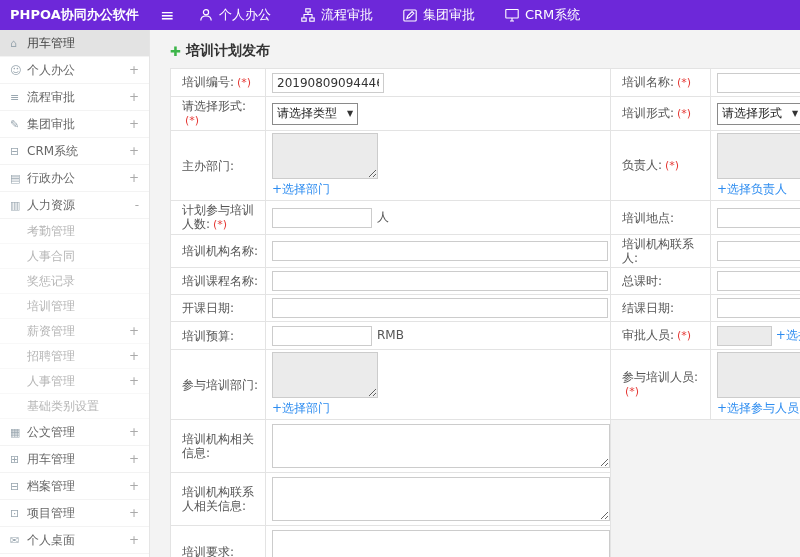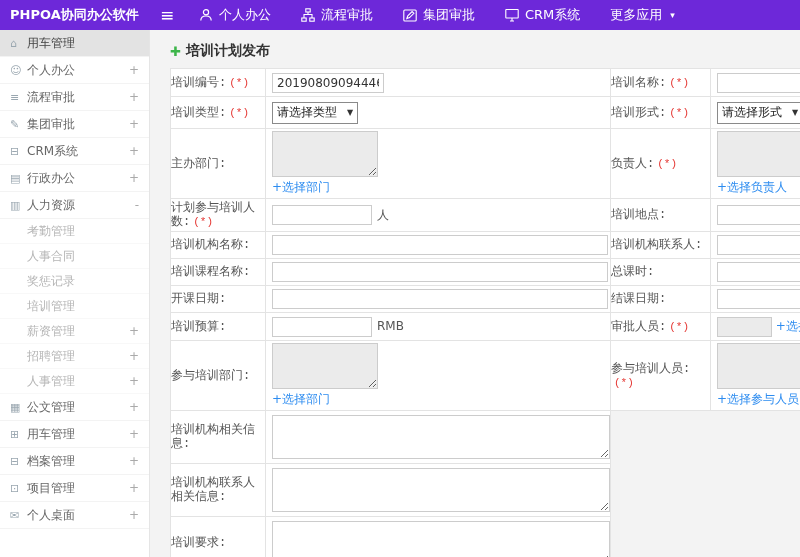--- a/index.html
+++ b/index.html
@@ -31,21 +31,21 @@
   
   .main{position:absolute;top:30px;left:150px;width:650px;bottom:0;box-sizing:border-box;
     padding:10px 0 0 20px;overflow:hidden;background:#f3f3f3;}
   .page-title{display:flex;align-items:center;gap:5px;font-size:14px;font-weight:bold;
     color:#333;margin:2px 0 8px 0;}
   .plus{color:#3db54a;font-size:13px;font-weight:bold;}
   
   table.form{border-collapse:collapse;table-layout:fixed;width:745px;}
   .form td{border:1px solid #e3e3e3;background:#fff;padding:2px 6px;vertical-align:middle;
     font-size:12px;color:#555;overflow:hidden;white-space:nowrap;}
-  .form td.lbl{white-space:normal;line-height:14px;padding-left:0;font-family:Liberation Mono, monospace;}
+  .form td.lbl{white-space:normal;line-height:14px;padding-left:11px;}
   .form td.ghost{border:none;background:transparent;}
   .form td.ta{white-space:normal;}
   .h28{height:28px}.h32{height:32px}.h64{height:64px}.h27{height:27px}.h53{height:53px}
   .req{color:#e53935;font-style:normal;margin-left:3px;font-size:11px;}
   .txt{border:1px solid #ccc;background:#fff;height:20px;box-sizing:border-box;
     padding:0 4px;font-size:12px;color:#333;font-family:inherit;vertical-align:middle;}
   .txt.gray{background:#ebebeb;}
   .w132{width:112px}.w100{width:100px}.w336{width:336px}.w160{width:160px}.w55{width:55px}
   .area{border:1px solid #ccc;background:#ebebeb;width:106px;height:46px;
     font-family:inherit;vertical-align:top;box-sizing:border-box;}
@@ -94,24 +94,20 @@
     </div>
     <div class="nav-item">
       <span class="n-icon">
           <svg width="14" height="14" viewBox="0 0 14 14" fill="none" stroke="#fff" stroke-width="1.1">
             <rect x="0.8" y="1.5" width="12.4" height="8.5" rx="0.5"></rect>
             <path d="M5 13h4M7 10v3"></path>
           </svg>
         </span>
       <span>CRM系统</span>
     </div>
-    <div class="nav-item">
-      <span>更多应用</span>
-      <span class="caret">▾</span>
-    </div>
   </div>
 </div>
 
 <div class="sidebar">
   <div class="side-item active">
     <span class="s-icon">⌂</span>
     <span>用车管理</span>
   </div>
   <div class="side-item">
     <span class="s-icon">☺</span>
@@ -159,20 +155,23 @@
     <span>薪资管理</span>
     <span class="expand">+</span>
   </div>
   <div class="side-item sub">
     <span>招聘管理</span>
     <span class="expand">+</span>
   </div>
   <div class="side-item sub">
     <span>人事管理</span>
     <span class="expand">+</span>
+  </div>
+  <div class="side-item sub">
+    <span>基础类别设置</span>
   </div>
   <div class="side-item">
     <span class="s-icon">▦</span>
     <span>公文管理</span>
     <span class="expand">+</span>
   </div>
   <div class="side-item">
     <span class="s-icon">⊞</span>
     <span>用车管理</span>
     <span class="expand">+</span>
@@ -208,21 +207,21 @@
         <col style="width:205px">
       </colgroup>
     <tbody>
       <tr class="h28">
         <td class="lbl"><span>培训编号:</span><em class="req">(*)</em></td>
         <td><input class="txt w132" value="20190809094446" style=""></td>
         <td class="lbl"><span>培训名称:</span><em class="req">(*)</em></td>
         <td><input class="txt w160" style=""></td>
       </tr>
       <tr class="h32">
-        <td class="lbl"><span>培训类型:</span><em class="req">(*)</em></td>
+        <td class="lbl"><span>请选择形式:</span><em class="req">(*)</em></td>
         <td><span class="sel">
               <span>请选择类型</span>
               <span class="arr">▼</span>
             </span></td>
         <td class="lbl"><span>培训形式:</span><em class="req">(*)</em></td>
         <td><span class="sel">
               <span>请选择形式</span>
               <span class="arr">▼</span>
             </span></td>
       </tr>

